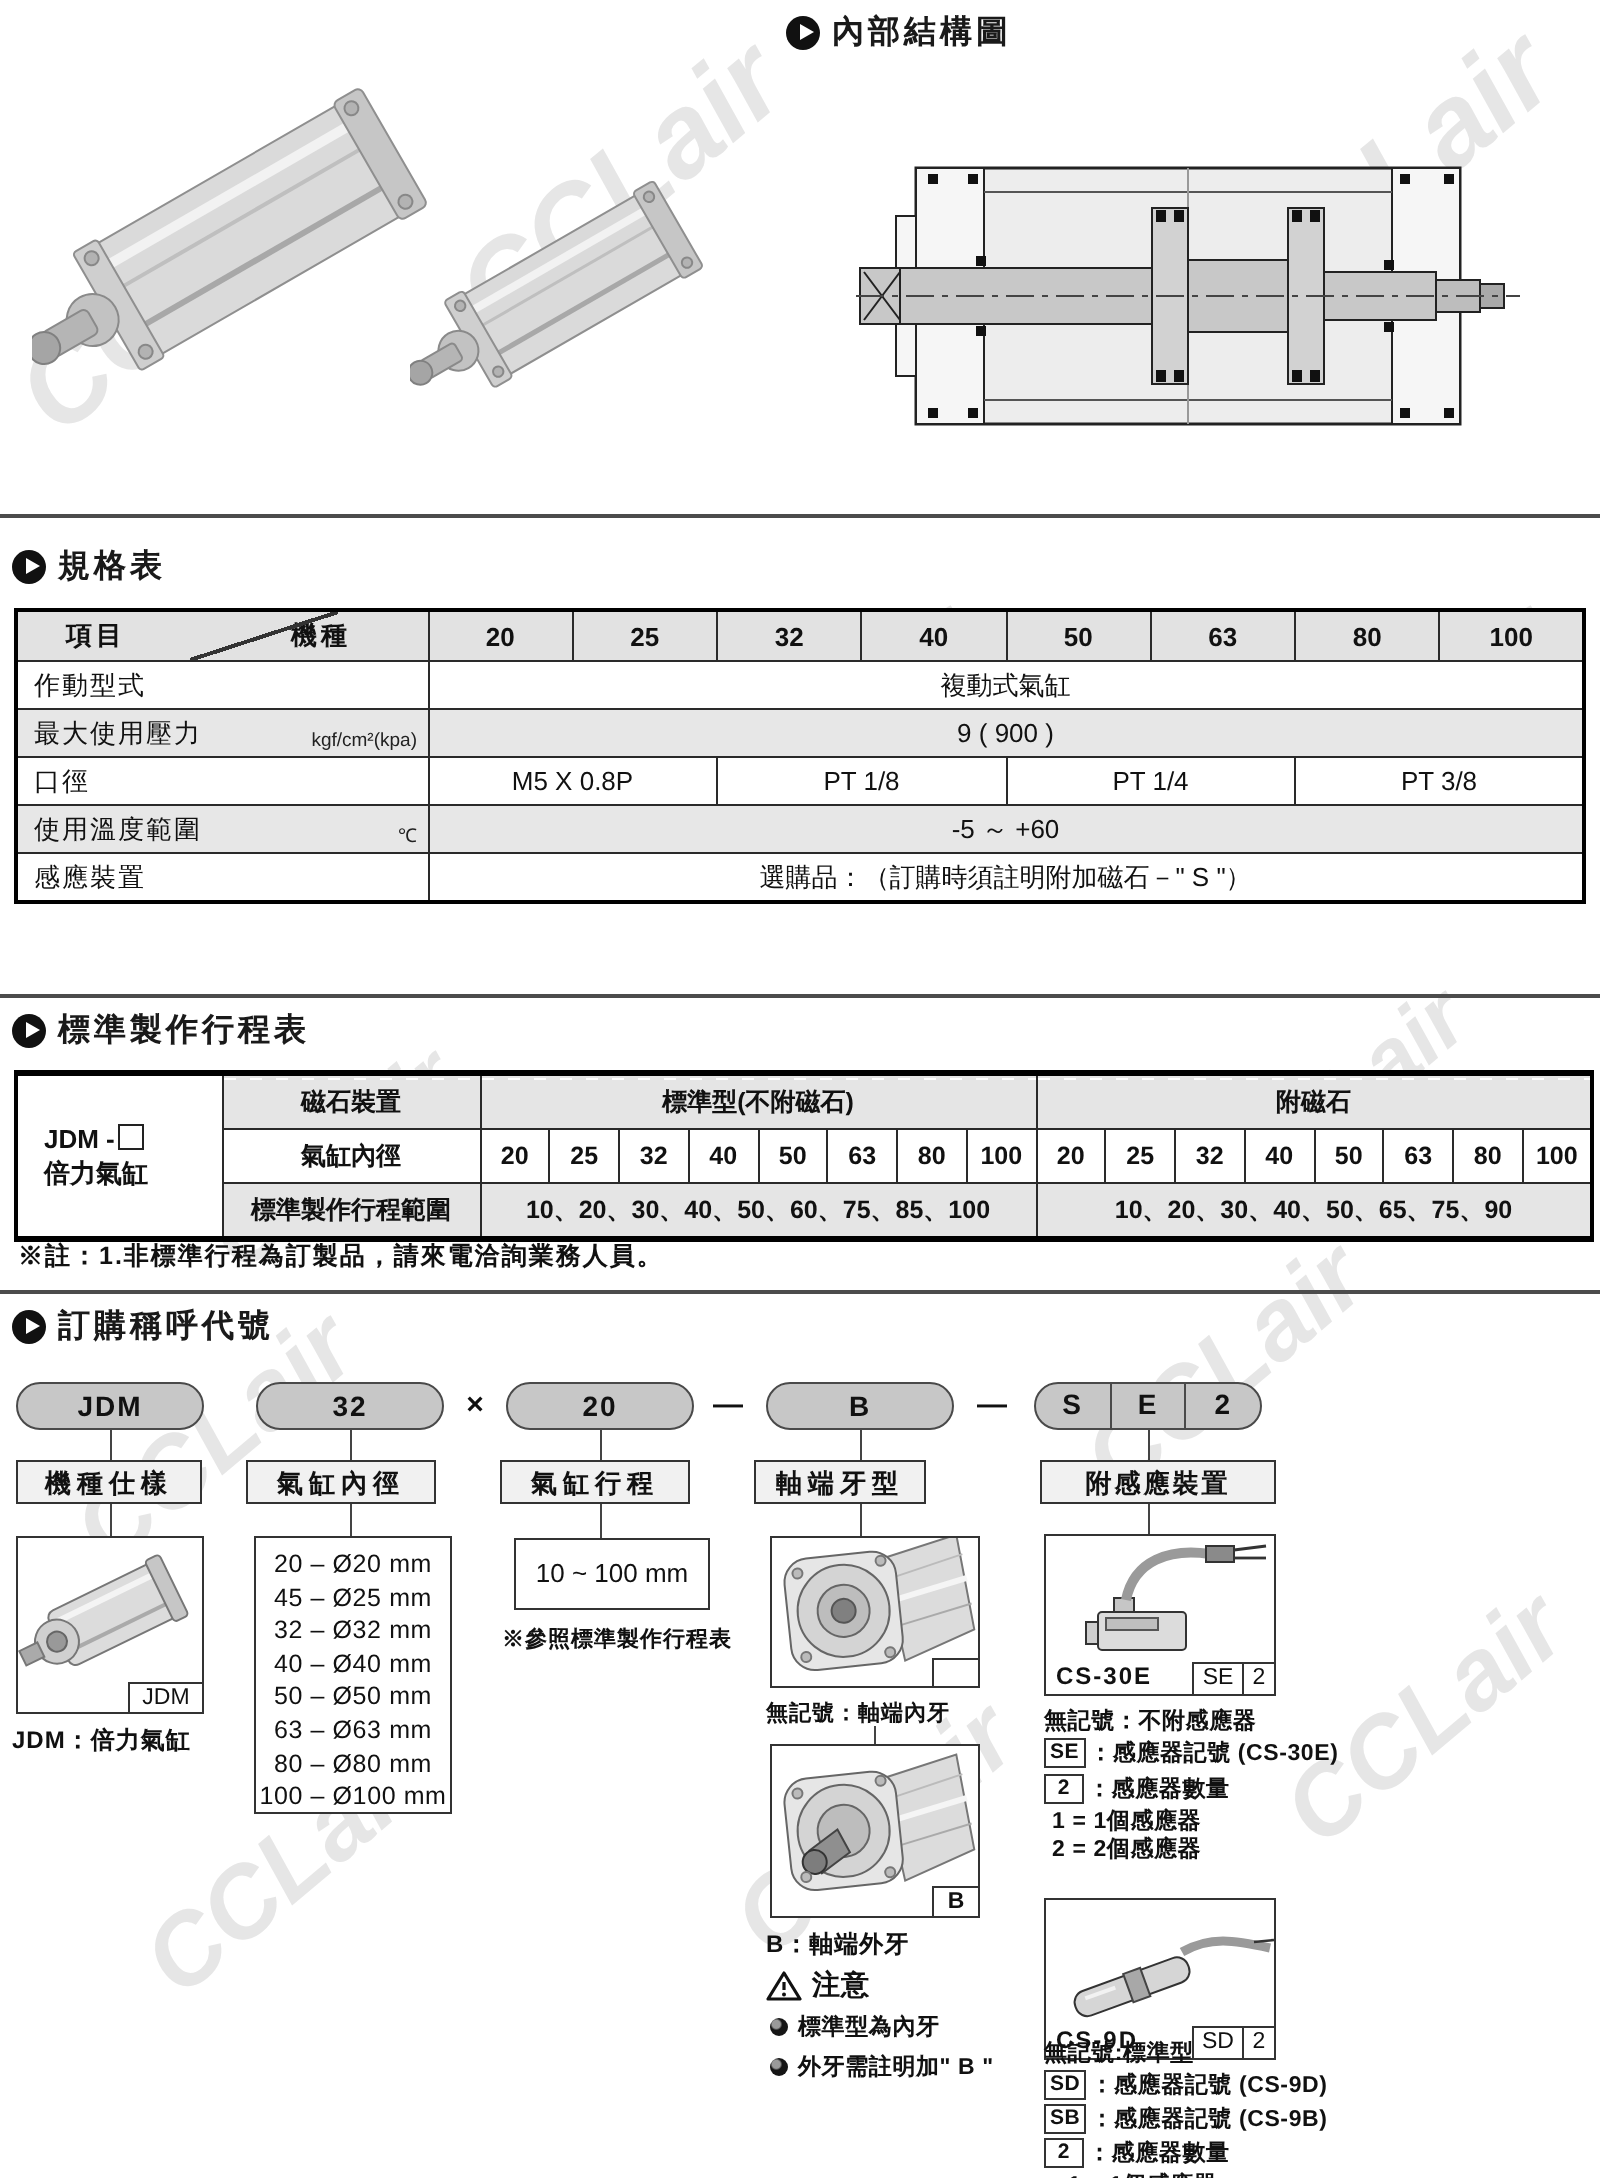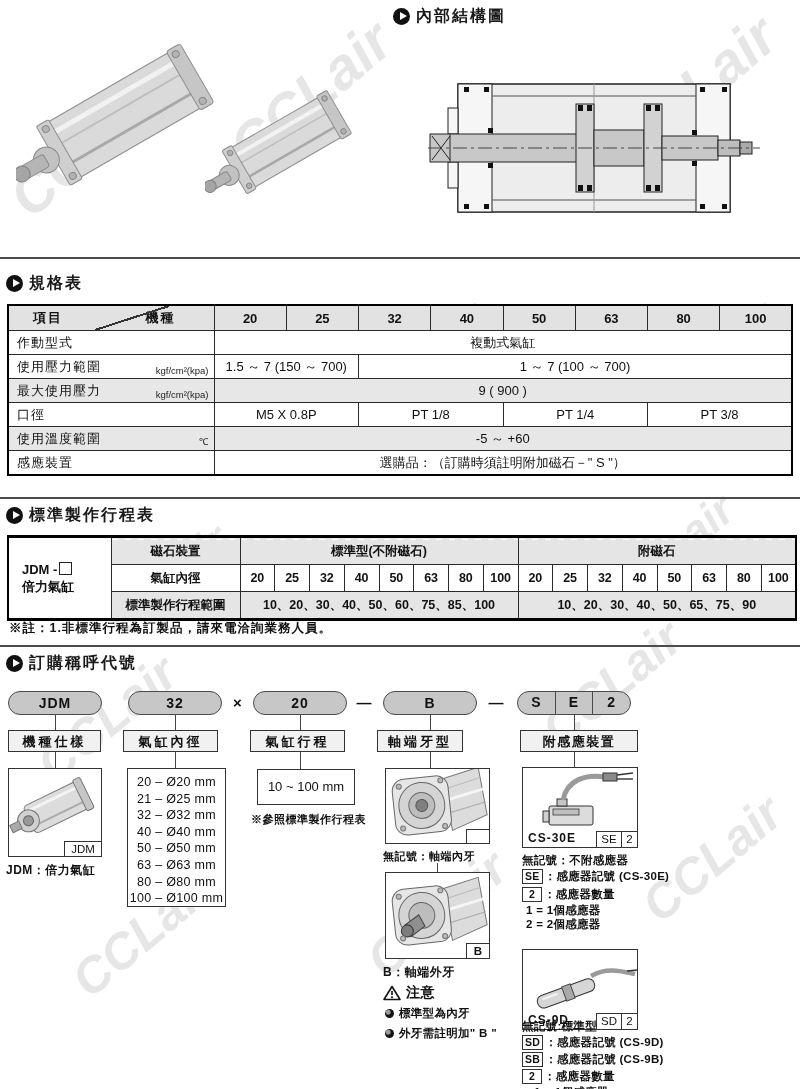--- a/index.html
+++ b/index.html
@@ -204,25 +204,20 @@
       <td>40</td>
       <td>50</td>
       <td>63</td>
       <td>80</td>
       <td>100</td>
     </tr>
     <tr>
       <td class="lbl"><span>作動型式</span></td>
       <td colspan="8">複動式氣缸</td>
     </tr>
-    <tr>
-      <td class="lbl"><span>使用壓力範圍</span><span class="unit">kgf/cm²(kpa)</span></td>
-      <td colspan="2">1.5 ～ 7 (150 ～ 700)</td>
-      <td colspan="6">1 ～ 7 (100 ～ 700)</td>
-    </tr>
     <tr class="g">
       <td class="lbl"><span>最大使用壓力</span><span class="unit">kgf/cm²(kpa)</span></td>
       <td colspan="8">9 ( 900 )</td>
     </tr>
     <tr>
       <td class="lbl"><span>口徑</span></td>
       <td colspan="2">M5 X 0.8P</td>
       <td colspan="2">PT 1/8</td>
       <td colspan="2">PT 1/4</td>
       <td colspan="2">PT 3/8</td>
@@ -356,21 +351,21 @@
           <circle cx="17" cy="39" r="5" fill="#999" stroke="#666"></circle>
           <rect x="-2" y="35" width="10" height="8" fill="#aaa" stroke="#777"></rect>
         </g>
       </svg>
       <div class="tag" style="width:38px;height:16px;font-weight:normal;">JDM</div>
     </div>
     <div class="cap" style="left:6px;top:174px;">JDM：倍力氣缸</div>
 
     <div class="obox listbox" style="left:127px;top:80px;width:99px;height:139px;">
       <div>20 – Ø20 mm</div>
-      <div>21 – Ø25 mm</div>
+      <div>45 – Ø25 mm</div>
       <div>32 – Ø32 mm</div>
       <div>40 – Ø40 mm</div>
       <div>50 – Ø50 mm</div>
       <div>63 – Ø63 mm</div>
       <div>80 – Ø80 mm</div>
       <div>100 – Ø100 mm</div>
     </div>
 
     <div class="obox" style="left:257px;top:81px;width:98px;height:36px;line-height:34px;text-align:center;font-size:13px;">10 ~ 100 mm</div>
     <div class="cap small" style="left:251px;top:124px;">※參照標準製作行程表</div>

